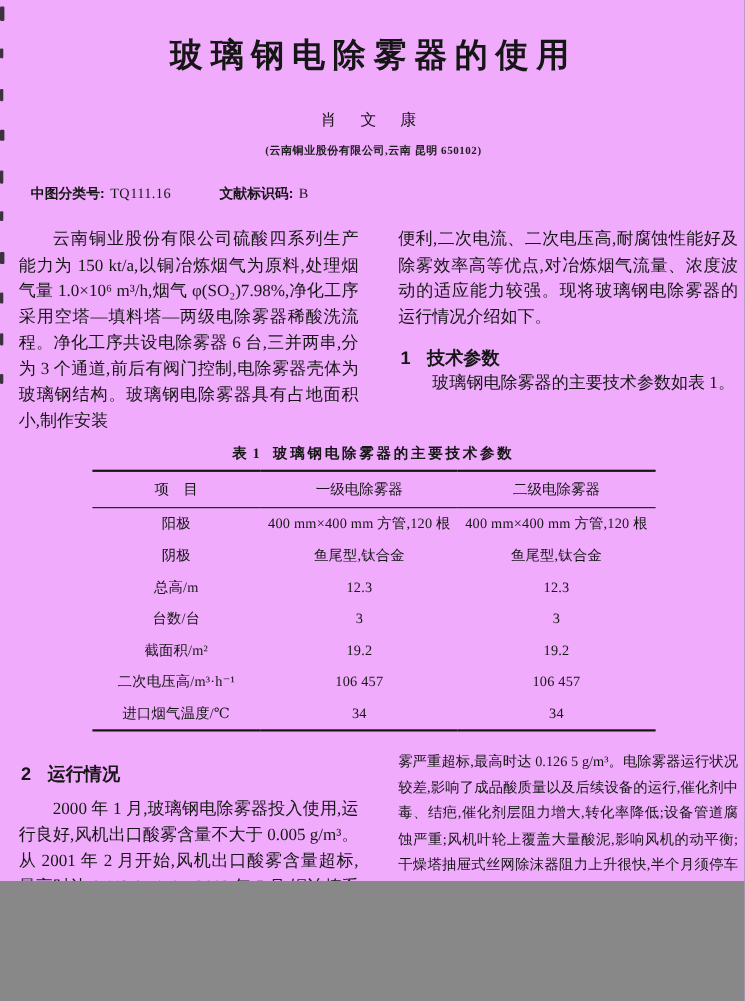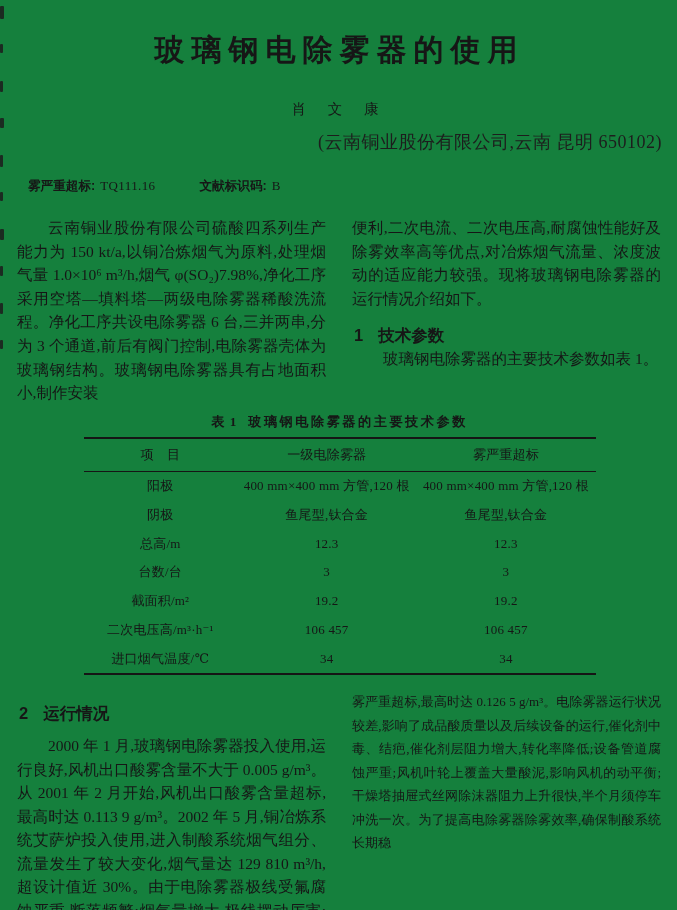--- a/index.html
+++ b/index.html
@@ -1,20 +1,20 @@
 <!DOCTYPE html>
 <html lang="zh"><head>
 <meta charset="utf-8">
 <style>
   html,body{margin:0;padding:0;background:#888;}
   .page{
     position:relative;
-    width:677px;height:910px;
+    width:677px;height:801px;
     margin:0 auto;
-    background:#15803d;
+    background:#f0abfc;
     color:#161616;
     font-family:"Liberation Serif","DejaVu Serif",serif;
     overflow:hidden;
     box-sizing:border-box;
     padding:24px 15px 0 17px;
   }
   
   .speck{position:absolute;left:0;background:#1c1c1c;opacity:.85;border-radius:1px;}
 
   .title{
@@ -22,36 +22,36 @@
     font-size:30px;font-weight:bold;
     letter-spacing:7px;
     margin:6px 0 0 0;
   }
   .author{
     text-align:center;
     font-size:14.5px;letter-spacing:9px;
     margin-top:29px;
   }
   .affiliation{
-    text-align:right;
-    font-size:18px;letter-spacing:.5px;
-    margin-top:11px;color:#1d1d1d;
+    text-align:center;
+    font-size:10px;letter-spacing:.5px;
+    margin-top:11px;color:#1d1d1d;font-weight:bold;
   }
   .meta{
     margin-top:24px;
     padding-left:11px;
     font-size:13px;
     display:flex;align-items:baseline;
   }
   .meta b{font-family:"Liberation Sans","DejaVu Sans",sans-serif;font-size:12.6px;}
   .meta .seg1{margin-right:44px;}
   .meta .seg2{margin-right:36px;}
   .meta .val{margin-left:5px;letter-spacing:.4px;}
 
-  .cols{display:flex;gap:26px;}
+  .cols{display:flex;gap:36px;}
   .col{width:309px;flex:0 0 309px;}
   .cols.intro{margin-top:21px;}
   .body-par{
     font-size:15.5px;line-height:23.6px;
     text-align:justify;text-justify:inter-ideograph;
     margin:0;
   }
   .indent{text-indent:2em;}
   .sec-head{
     font-family:"Liberation Sans","DejaVu Sans",sans-serif;
@@ -109,21 +109,21 @@
   <span class="speck" style="top:266px;width:3px;height:10px;"></span>
   <span class="speck" style="top:303px;width:3px;height:11px;"></span>
   <span class="speck" style="top:340px;width:3px;height:9px;"></span>
 
   <h1 class="title">玻璃钢电除雾器的使用</h1>
   <div class="author">肖 文 康</div>
   <div class="affiliation">(云南铜业股份有限公司,云南 昆明 650102)</div>
 
   <div class="meta">
     <span class="seg1">
-      <b>雾严重超标:</b><span class="val">TQ111.16</span>
+      <b>中图分类号:</b><span class="val">TQ111.16</span>
     </span>
     <span class="seg2">
       <b>文献标识码:</b><span class="val">B</span>
     </span>
   </div>
 
   <div class="cols intro">
     <div class="col">
       <p class="body-par indent">云南铜业股份有限公司硫酸四系列生产能力为 150 kt/a,以铜冶炼烟气为原料,处理烟气量 1.0×10⁶ m³/h,烟气 φ(SO₂)7.98%,净化工序采用空塔—填料塔—两级电除雾器稀酸洗流程。净化工序共设电除雾器 6 台,三并两串,分为 3 个通道,前后有阀门控制,电除雾器壳体为玻璃钢结构。玻璃钢电除雾器具有占地面积小,制作安装</p>
     </div>
@@ -143,21 +143,21 @@
   <table class="params">
     <colgroup>
         <col class="c1">
         <col class="c2">
         <col class="c3">
       </colgroup>
     <thead>
       <tr>
         <th>项　目</th>
         <th>一级电除雾器</th>
-        <th>雾严重超标</th>
+        <th>二级电除雾器</th>
       </tr>
     </thead>
     <tbody>
       <tr>
         <td>阳极</td>
         <td>400 mm×400 mm 方管,120 根</td>
         <td>400 mm×400 mm 方管,120 根</td>
       </tr>
       <tr>
         <td>阴极</td>

